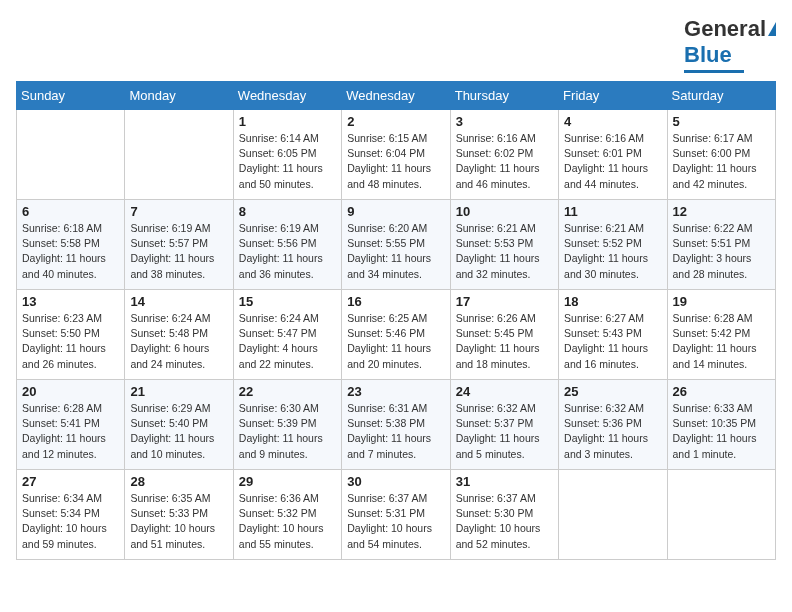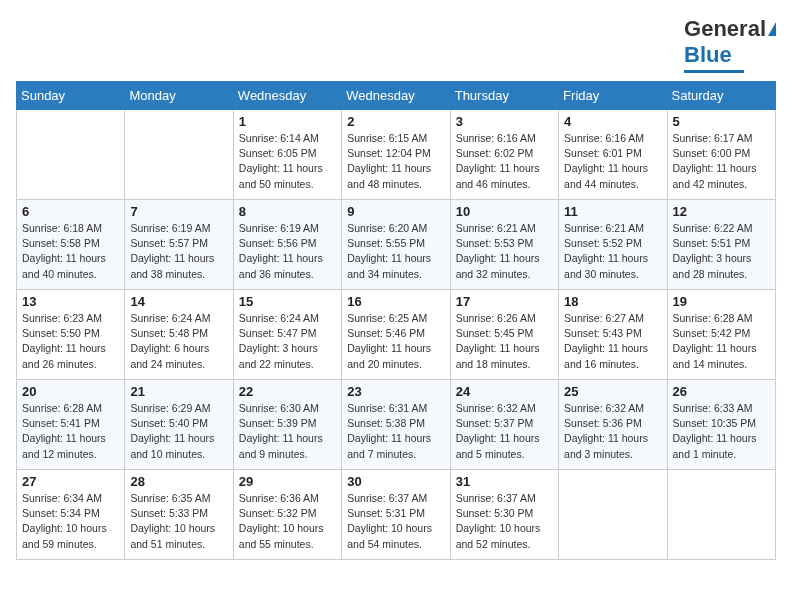--- a/index.html
+++ b/index.html
@@ -124,21 +124,21 @@
         <td class="empty-cell"></td>
         <td>
         <span class="day-number">1</span>
         <span class="day-detail">Sunrise: 6:14 AM</span><br>
         <span class="day-detail">Sunset: 6:05 PM</span><br>
         <span class="day-detail">Daylight: 11 hours and 50 minutes.</span>
       </td>
         <td>
         <span class="day-number">2</span>
         <span class="day-detail">Sunrise: 6:15 AM</span><br>
-        <span class="day-detail">Sunset: 12:04 PM</span><br>
+        <span class="day-detail">Sunset: 6:04 PM</span><br>
         <span class="day-detail">Daylight: 11 hours and 48 minutes.</span>
       </td>
         <td>
         <span class="day-number">3</span>
         <span class="day-detail">Sunrise: 6:16 AM</span><br>
         <span class="day-detail">Sunset: 6:02 PM</span><br>
         <span class="day-detail">Daylight: 11 hours and 46 minutes.</span>
       </td>
         <td>
         <span class="day-number">4</span>
@@ -207,21 +207,21 @@
         <td>
         <span class="day-number">14</span>
         <span class="day-detail">Sunrise: 6:24 AM</span><br>
         <span class="day-detail">Sunset: 5:48 PM</span><br>
         <span class="day-detail">Daylight: 6 hours and 24 minutes.</span>
       </td>
         <td>
         <span class="day-number">15</span>
         <span class="day-detail">Sunrise: 6:24 AM</span><br>
         <span class="day-detail">Sunset: 5:47 PM</span><br>
-        <span class="day-detail">Daylight: 3 hours and 22 minutes.</span>
+        <span class="day-detail">Daylight: 4 hours and 22 minutes.</span>
       </td>
         <td>
         <span class="day-number">16</span>
         <span class="day-detail">Sunrise: 6:25 AM</span><br>
         <span class="day-detail">Sunset: 5:46 PM</span><br>
         <span class="day-detail">Daylight: 11 hours and 20 minutes.</span>
       </td>
         <td>
         <span class="day-number">17</span>
         <span class="day-detail">Sunrise: 6:26 AM</span><br>

